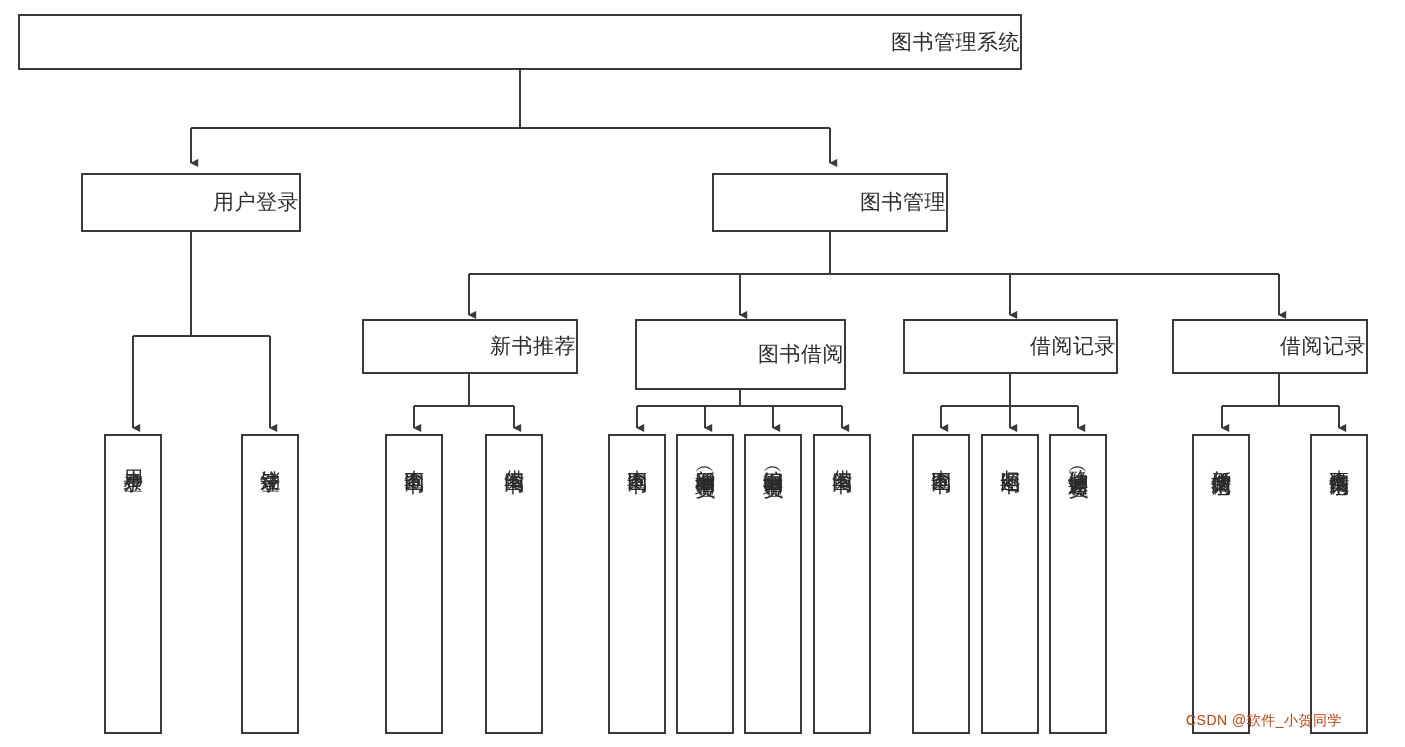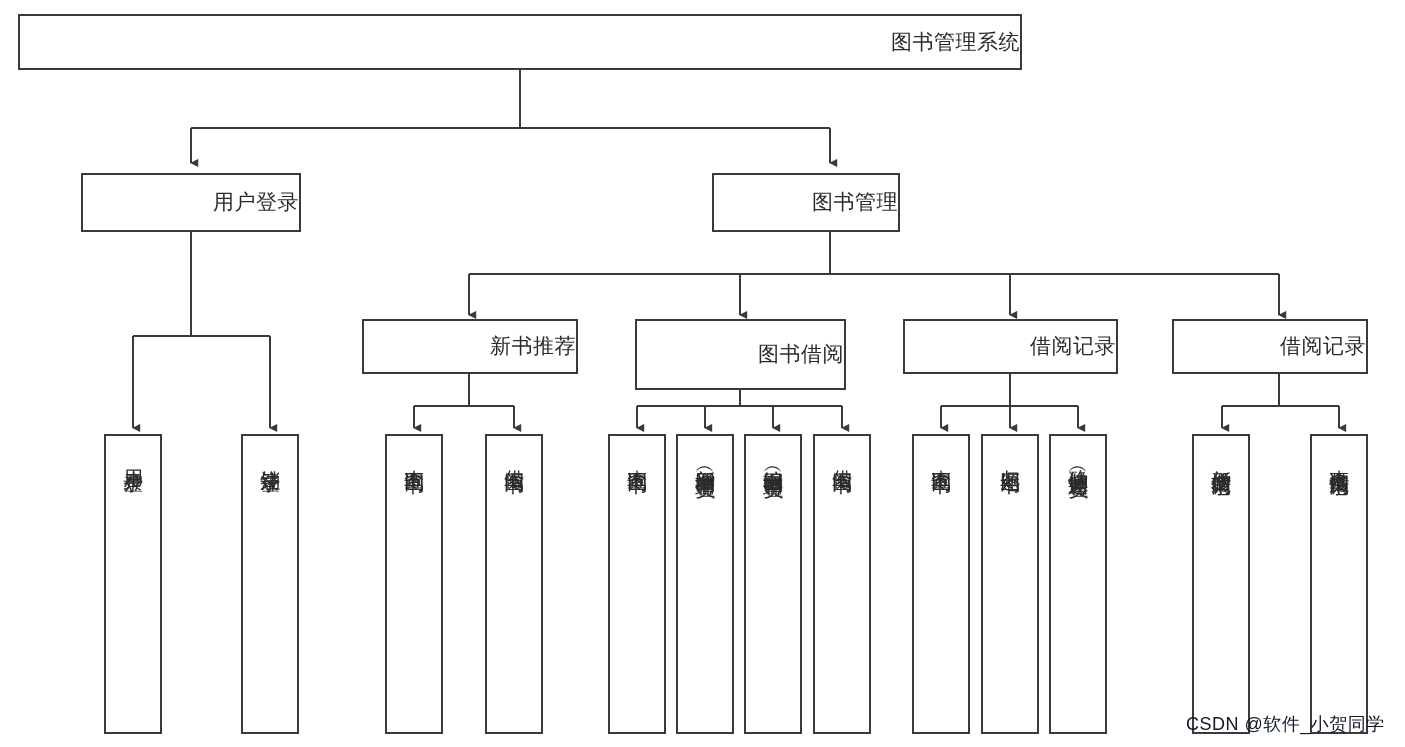--- a/index.html
+++ b/index.html
@@ -58,22 +58,22 @@
     white-space: normal;
     max-height: 262px;
   }
   .node.leaf.tall .label {
     max-height: 282px;
   }
   .watermark {
     position: absolute;
     left: 1186px;
     top: 712px;
-    font-size: 18px;
-    color: #0f172a;
+    font-size: 14px;
+    color: #c2410c;
     white-space: nowrap;
     letter-spacing: 0.5px;
   }
 </style>
 </head>
 <body>
 
 <div id="canvas">
 
   <svg class="wires" viewBox="0 0 1405 747">
@@ -126,21 +126,21 @@
     </g>
   </svg>
 
   <div class="node root" style="left:18px; top:14px; width:1004px; height:56px;">
     <span class="label">图书管理系统</span>
   </div>
 
   <div class="node" style="left:81px; top:173px; width:220px; height:59px;">
     <span class="label">用户登录</span>
   </div>
-  <div class="node" style="left:712px; top:173px; width:188px; height:59px;">
+  <div class="node" style="left:712px; top:173px; width:236px; height:59px;">
     <span class="label">图书管理</span>
   </div>
 
   <div class="node" style="left:362px; top:319px; width:216px; height:55px;">
     <span class="label">新书推荐</span>
   </div>
   <div class="node" style="left:635px; top:319px; width:211px; height:71px;">
     <span class="label">图书借阅</span>
   </div>
   <div class="node" style="left:903px; top:319px; width:215px; height:55px;">

